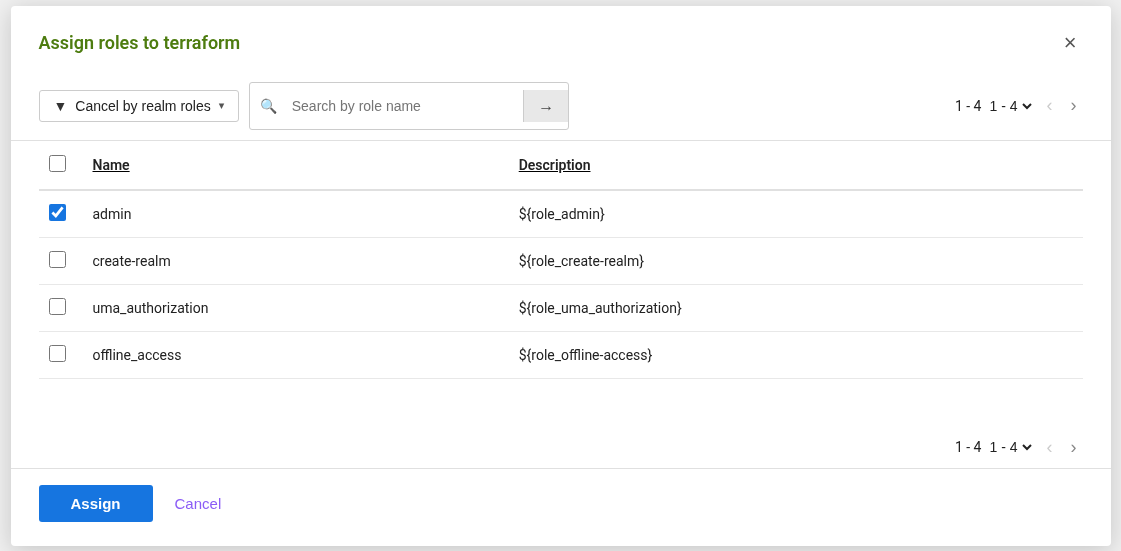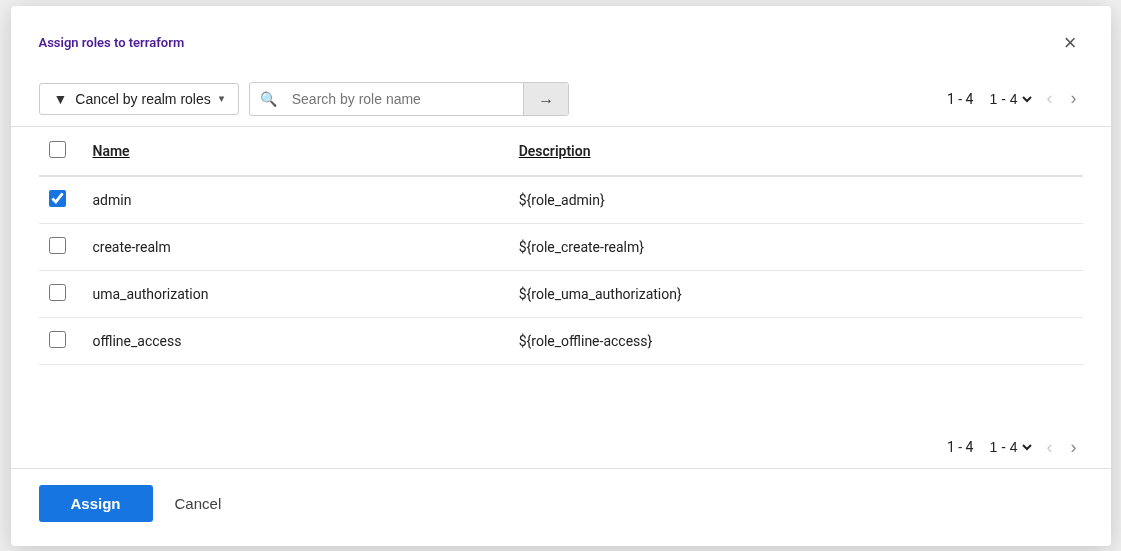--- a/index.html
+++ b/index.html
@@ -22,23 +22,23 @@
       flex-direction: column;
     }
     .dialog-header {
       display: flex;
       align-items: center;
       justify-content: space-between;
       padding: 24px 28px 16px 28px;
       border-bottom: none;
     }
     .dialog-title {
-      font-size: 13px;
+      font-size: 18px;
       font-weight: 600;
-      color: #4c1d95;
+      color: #4d7c0f;
     }
     .close-btn {
       background: none;
       border: none;
       font-size: 22px;
       cursor: pointer;
       color: #555;
       line-height: 1;
       padding: 2px 6px;
     }
@@ -84,21 +84,21 @@
       padding: 7px 10px;
       color: #888;
       font-size: 14px;
     }
     .search-input {
       border: none;
       outline: none;
       font-size: 14px;
       color: #4c1d95;
       flex: 1;
-      padding: 8px 4px;
+      padding: 15px 4px;
       background: transparent;
     }
     .search-go-btn {
       background: #e8e8e8;
       border: none;
       border-left: 1px solid #ccc;
       padding: 7px 14px;
       cursor: pointer;
       font-size: 16px;
       color: #444;
@@ -107,21 +107,21 @@
       display: flex;
       align-items: center;
       gap: 6px;
       margin-left: auto;
       font-size: 14px;
       color: #222;
     }
     .page-range {
       display: flex;
       align-items: center;
-      gap: 12px;
+      gap: 4px;
     }
     .page-range select {
       border: none;
       background: transparent;
       font-size: 14px;
       cursor: pointer;
       outline: none;
       color: #222;
     }
     .nav-btn {
@@ -197,21 +197,21 @@
       border: none;
       border-radius: 3px;
       padding: 10px 32px;
       font-size: 15px;
       font-weight: 600;
       cursor: pointer;
     }
     .cancel-btn {
       background: none;
       border: none;
-      color: #404040;
+      color: #8b5cf6;
       font-size: 15px;
       cursor: pointer;
       padding: 10px 8px;
     }
   </style>
 </head>
 <body>
 
 <div class="dialog">
   <div class="dialog-header">

